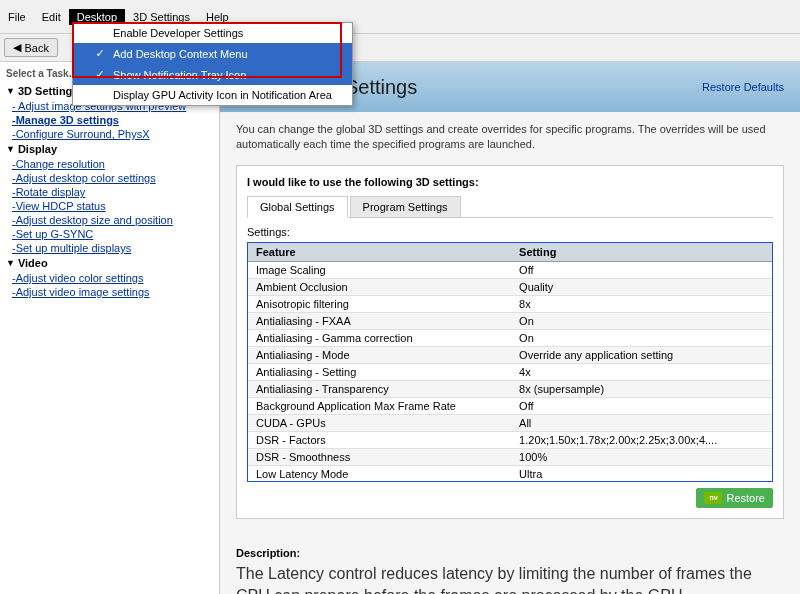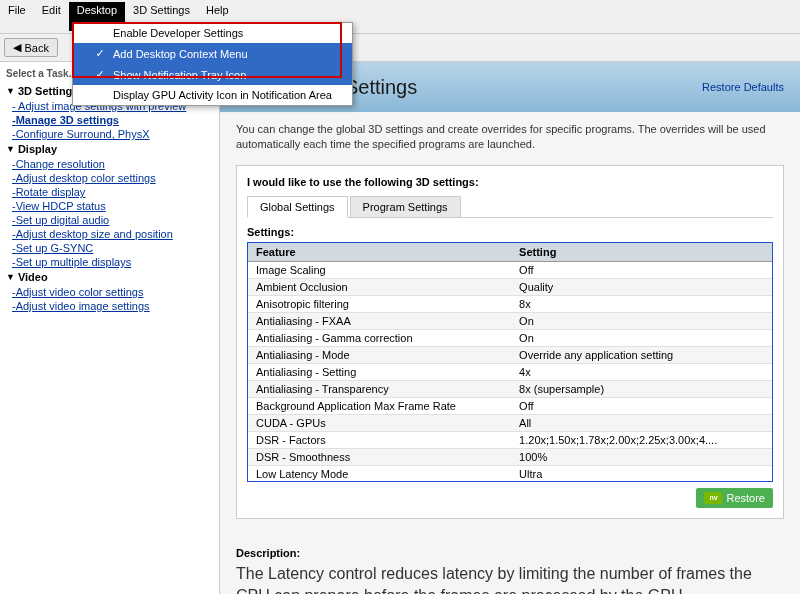--- a/index.html
+++ b/index.html
@@ -12,20 +12,21 @@
       overflow: hidden;
       position: relative;
     }
 
     
     .menubar {
       background: #f0f0f0;
       border-bottom: 1px solid #ccc;
       padding: 2px 0;
       display: flex;
+      align-items: center;
       height: 34px;
     }
     .menubar-item {
       padding: 2px 8px;
       cursor: pointer;
       font-size: 11px;
     }
 
     
     .toolbar {
@@ -162,21 +163,21 @@
     }
     .tab.active {
       background: white;
       border-bottom: 1px solid white;
       margin-bottom: -1px;
     }
 
     
     .settings-label {
       font-size: 11px;
-      font-weight: bold;
+      font-weight: normal;
       margin-bottom: 4px;
     }
     .settings-table-container {
       border: 1px solid #1d4ed8;
       height: 240px;
       overflow-y: scroll;
     }
     .settings-table {
       width: 100%;
       border-collapse: collapse;
@@ -341,21 +342,20 @@
     <div class="tree-item">-Configure Surround, PhysX</div>
 
     <div class="tree-section">
       <span class="arrow">▼</span>
       <span>Display</span>
     </div>
     <div class="tree-item">-Change resolution</div>
     <div class="tree-item">-Adjust desktop color settings</div>
     <div class="tree-item">-Rotate display</div>
     <div class="tree-item">-View HDCP status</div>
-    <div class="tree-item">-Set up digital audio</div>
     <div class="tree-item">-Adjust desktop size and position</div>
     <div class="tree-item">-Set up G-SYNC</div>
     <div class="tree-item">-Set up multiple displays</div>
 
     <div class="tree-section">
       <span class="arrow">▼</span>
       <span>Video</span>
     </div>
     <div class="tree-item">-Adjust video color settings</div>
     <div class="tree-item">-Adjust video image settings</div>

